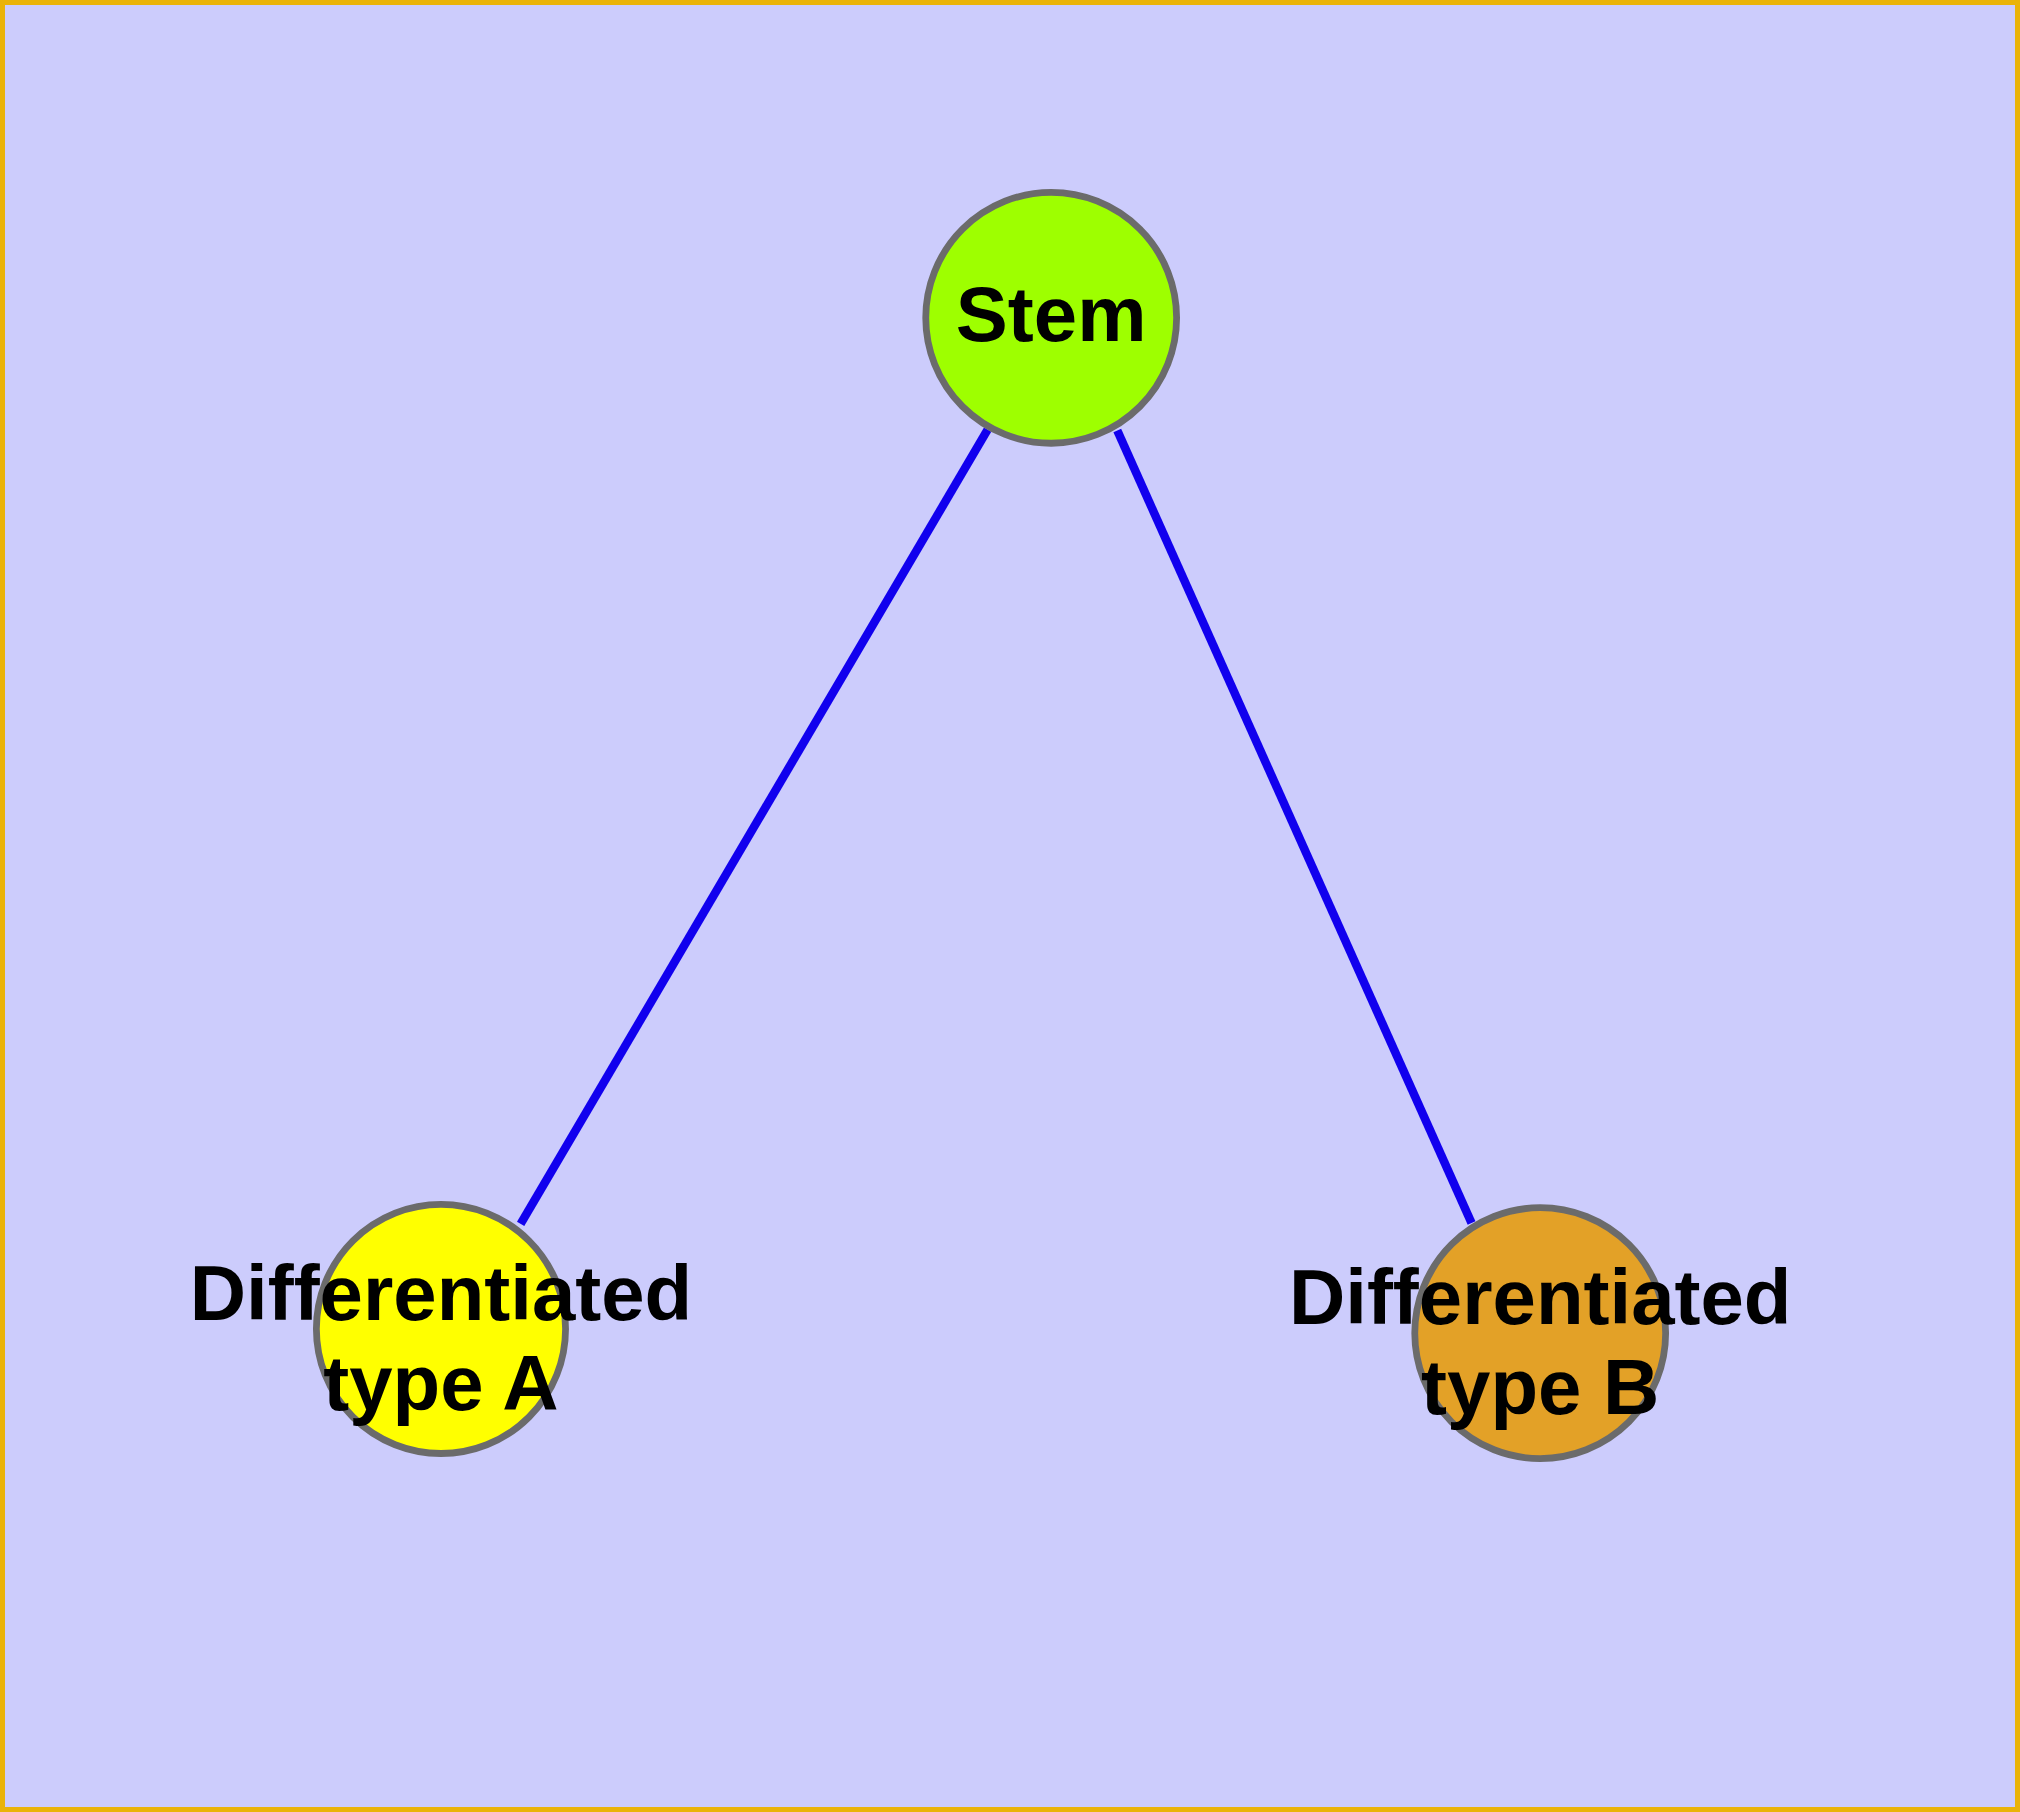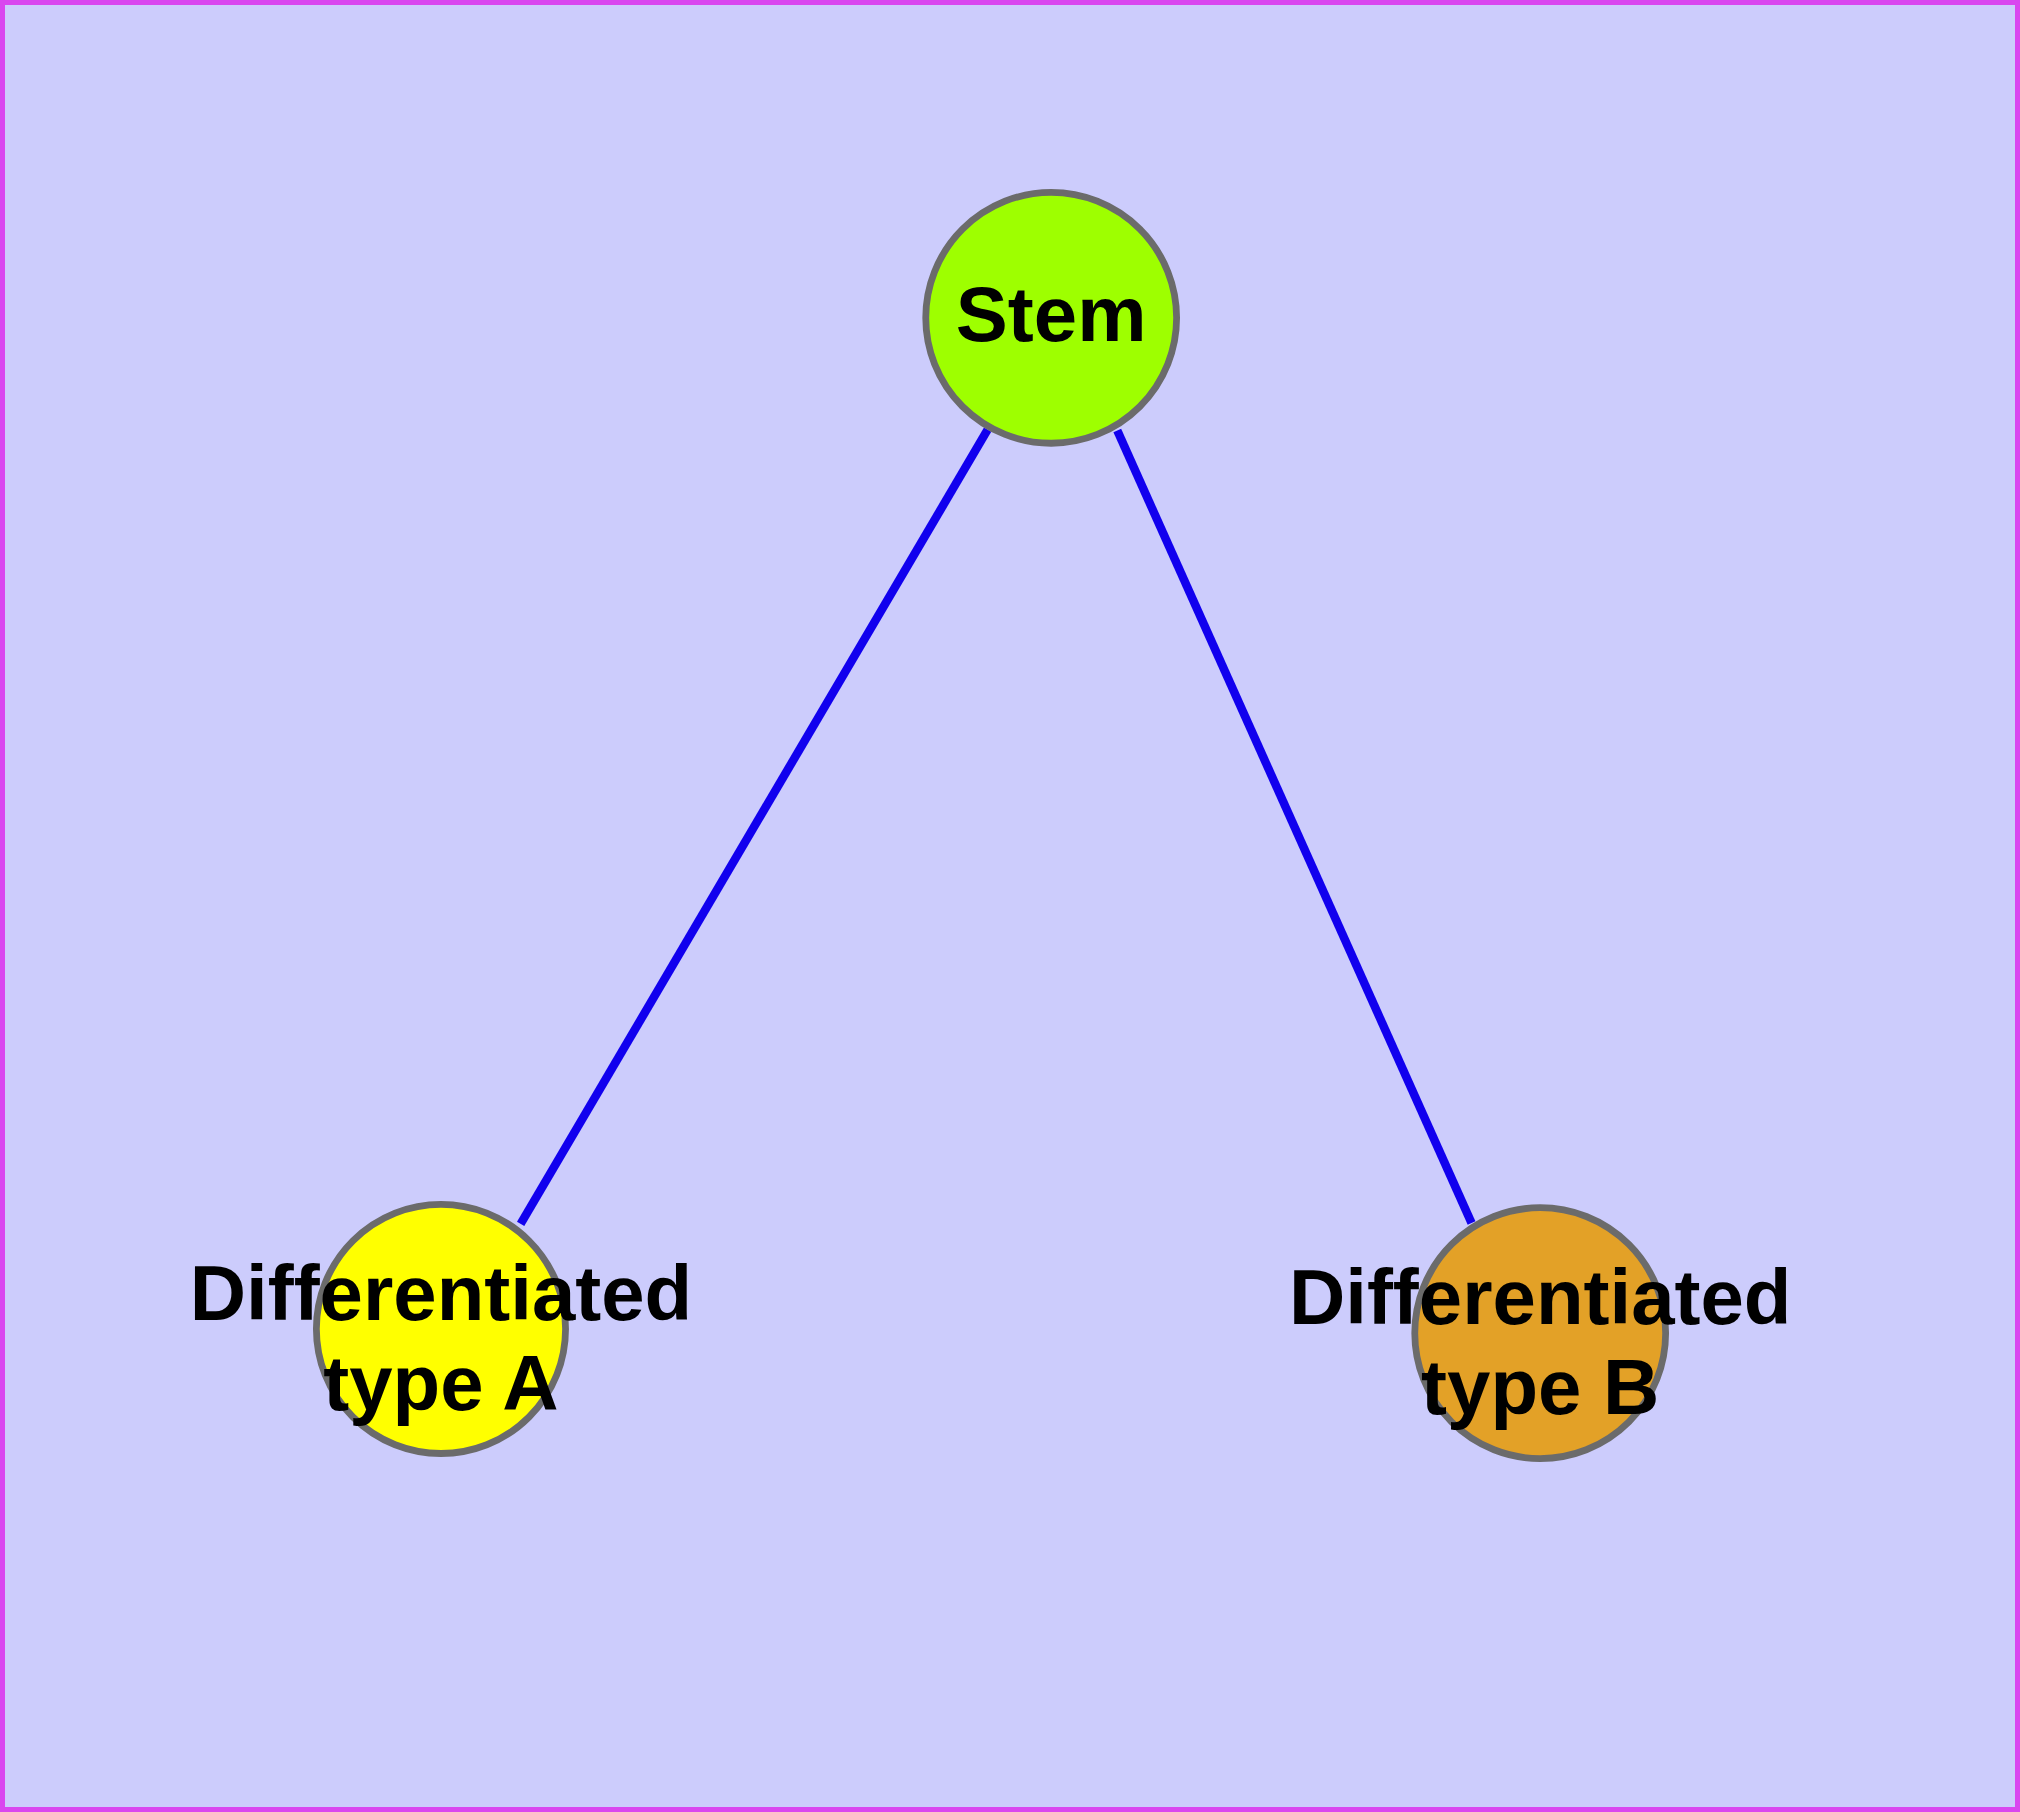--- a/index.html
+++ b/index.html
@@ -10,21 +10,21 @@
   body {
     width: 2021px;
     height: 1812px;
     overflow: hidden;
     font-family: "Liberation Sans", sans-serif;
   }
   #canvas {
     position: relative;
     width: 2021px;
     height: 1812px;
-    background: #d946ef;
+    background: #eab308;
     box-sizing: border-box;
   }
   #plot-bg {
     position: absolute;
     left: 5.1px;
     top: 5.1px;
     width: 2010px;
     height: 1802px;
     background: #ccccfc;
   }

